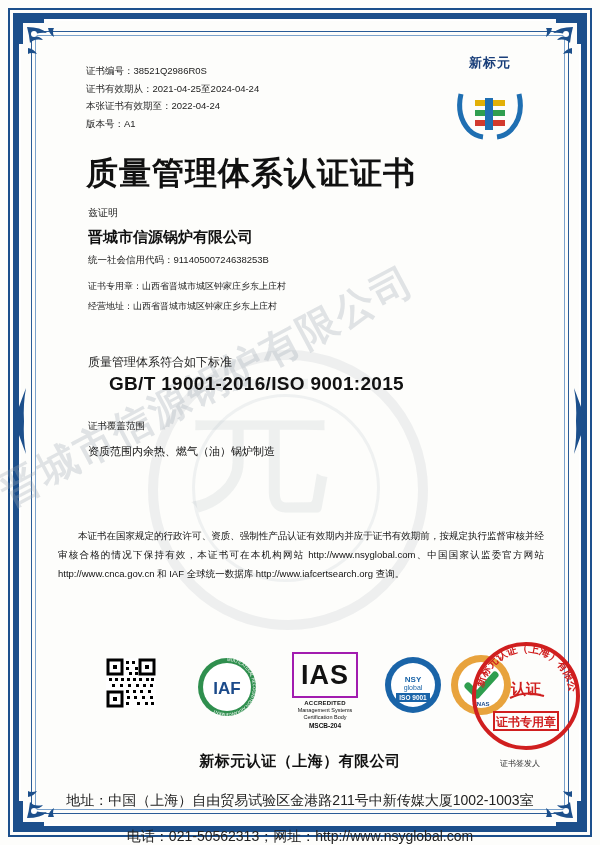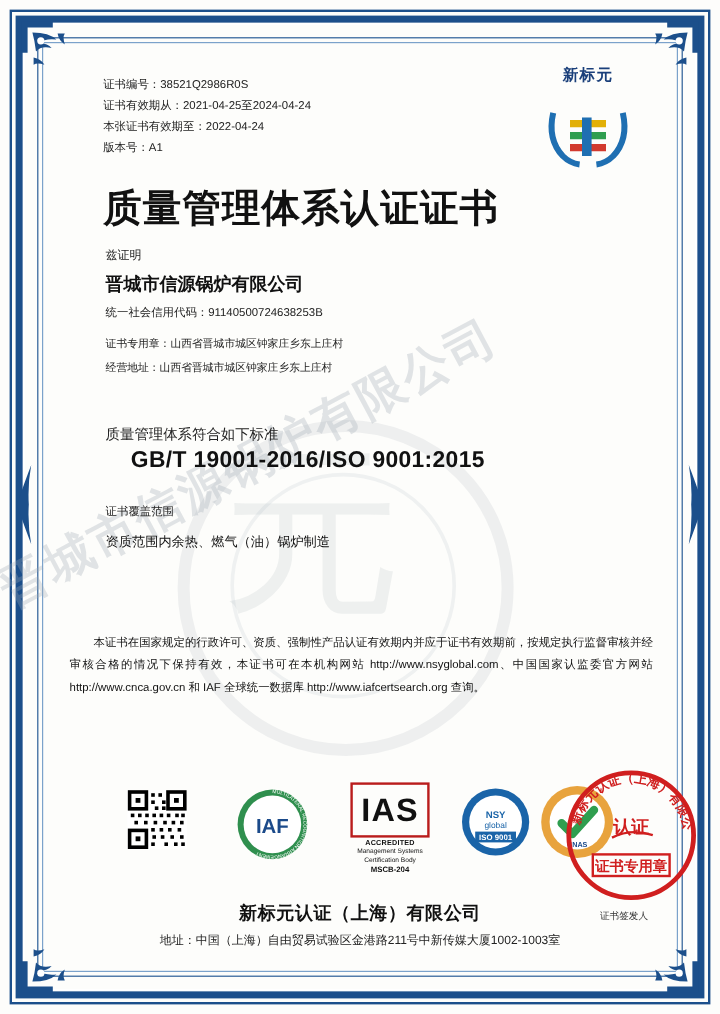--- a/index.html
+++ b/index.html
@@ -271,21 +271,21 @@
 
   .ias-txt {
     text-align: center;
     font-size: 5.5px;
     color: #111;
     line-height: 7px;
     margin-top: 2px;
     font-family: "Liberation Sans", sans-serif;
   }
   .ias-box {
-    border: 2px solid #b91c1c;
+    border: 2px solid #a21caf;
     width: 62px;
     height: 42px;
     display: flex;
     align-items: center;
     justify-content: center;
     font-size: 27px;
     font-weight: bold;
     letter-spacing: 1px;
     color: #111;
     font-family: "Liberation Sans", sans-serif;
@@ -316,23 +316,23 @@
     top: 704px;
     text-align: center;
   }
   .issuer {
     font-size: 15px;
     font-weight: bold;
     color: #111;
     letter-spacing: .5px;
   }
   .foot-line {
-    font-size: 10px;
-    color: #222;
-    margin-top: 7px;
+    font-size: 14px;
+    color: #222;
+    margin-top: 23px;
     line-height: 13px;
   }
 </style>
 </head>
 <body>
 
 <div class="cert">
 
   <div class="frame-outer"></div>
   <div class="frame-mid"></div>
@@ -546,16 +546,17 @@
         <rect x="28" y="76" width="64" height="18" fill="none" stroke="#d01f1f" stroke-width="2"></rect>
         <text x="60" y="90" font-family="Liberation Sans, sans-serif" font-size="12" font-weight="bold" text-anchor="middle" fill="#d01f1f">证书专用章</text>
       </svg>
     </div>
 
     <div class="sign-label">证书签发人</div>
 
     <div class="footer">
       <div class="issuer">新标元认证（上海）有限公司</div>
       <div class="foot-line">地址：中国（上海）自由贸易试验区金港路211号中新传媒大厦1002-1003室</div>
+      <div class="foot-line">电话：021-50562313；网址：http://www.nsyglobal.com</div>
     </div>
 
   </div>
 </div>
 
 </body></html>

